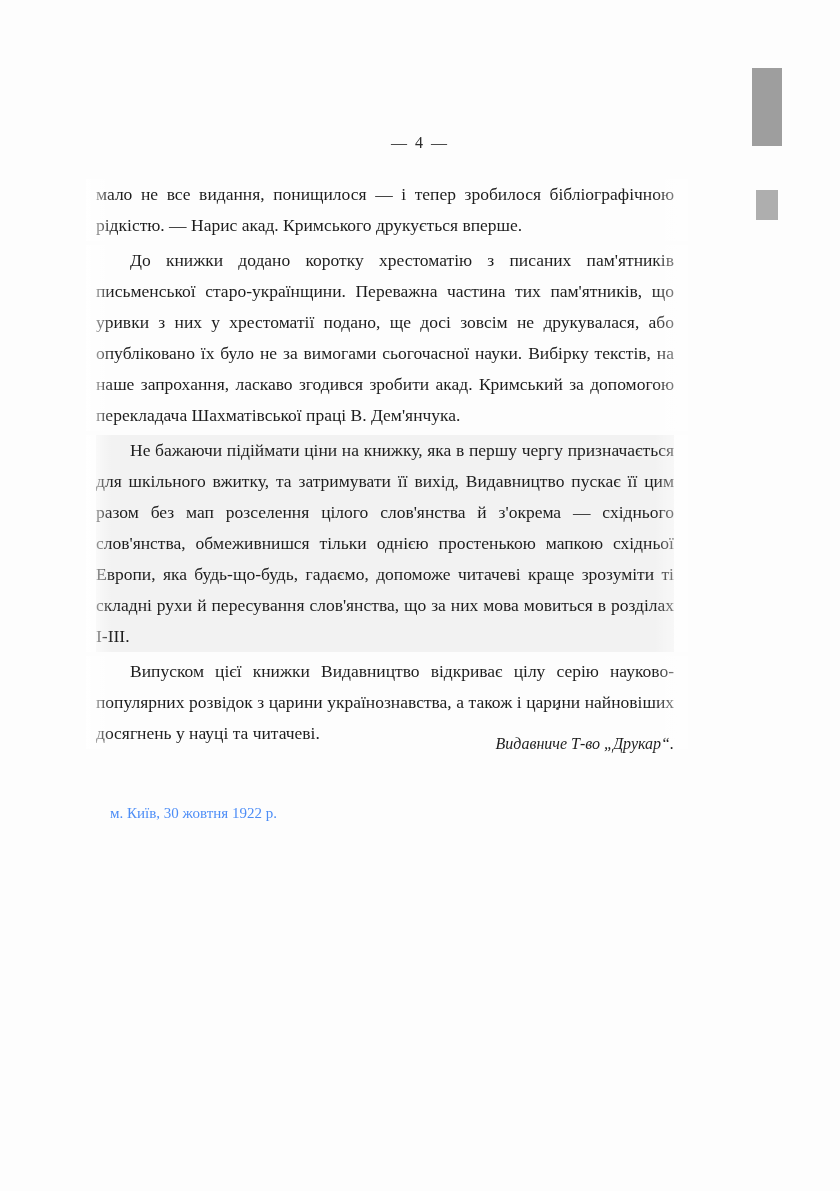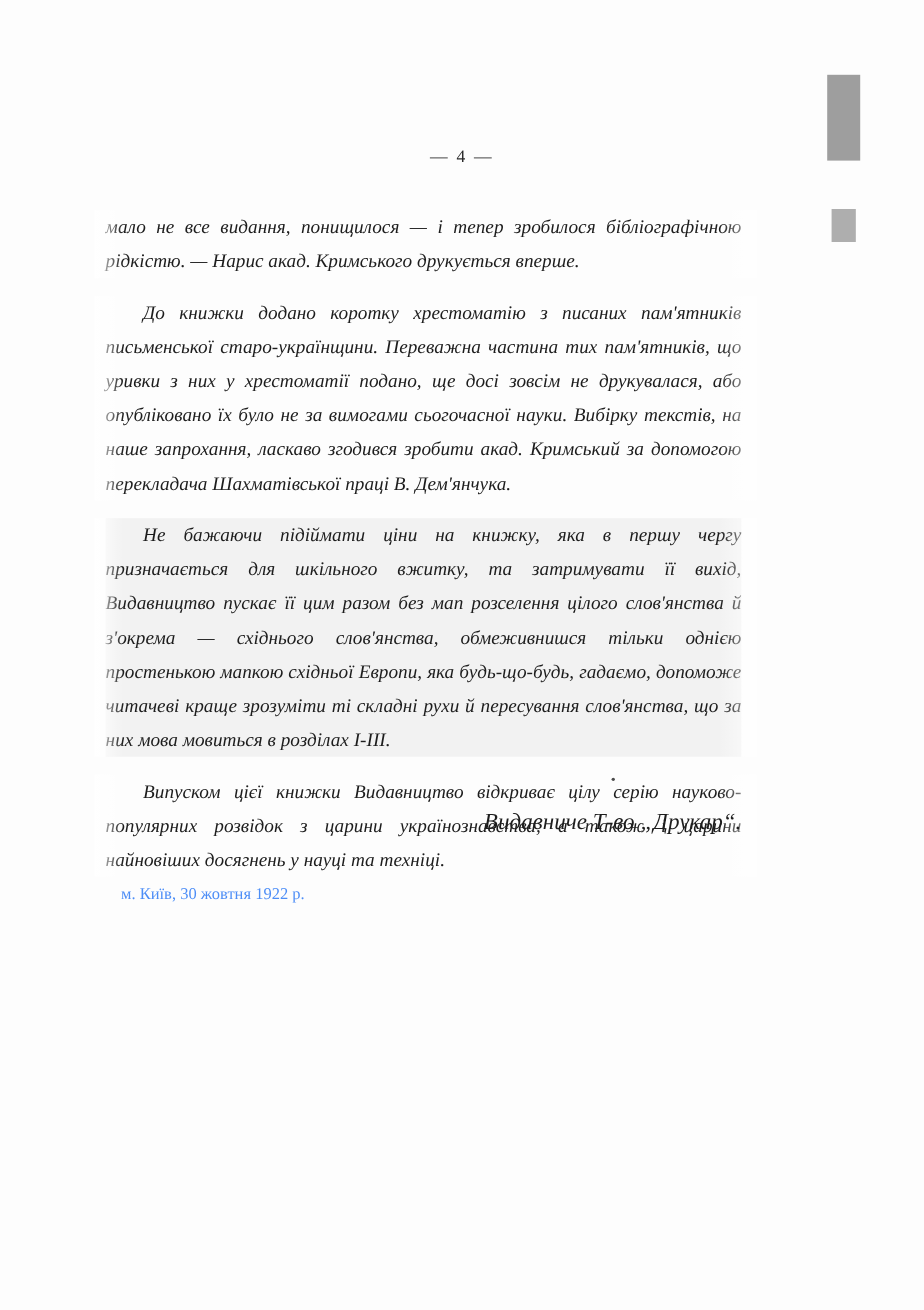--- a/index.html
+++ b/index.html
@@ -58,22 +58,21 @@
     left: 96px;
     top: 175px;
     width: 578px;
     font-size: 17.5px;
     line-height: 31px;
     text-align: justify;
     color: #1d1d1d;
   }
 
   .body-text p {
-    margin: 16px 0 2px 0;
-    font-style: italic;
+    margin: 4px 0 2px 0;
   }
   .body-text p.indent {
     text-indent: 34px;
   }
 
   
   .smudge-left {
     position: relative;
   }
   .smudge-left::before {
@@ -101,21 +100,21 @@
     background: rgba(0,0,0,0.045);
   }
 
   .signature {
     position: absolute;
     left: 96px;
     top: 735px;
     width: 578px;
     text-align: right;
     font-style: italic;
-    font-size: 21px;
+    font-size: 16px;
     color: #1d1d1d;
     padding-right: 18px;
   }
 
   .dateline {
     position: absolute;
     left: 110px;
     top: 805px;
     font-size: 15px;
     color: #3b82f6;
@@ -139,21 +138,21 @@
 
   <div class="edge-mark-top"></div>
   <div class="edge-mark-bottom"></div>
 
   <div class="page-number">—  4  —</div>
 
   <div class="body-text">
     <p class="smudge-left smudge-right">мало не все видання, понищилося — і тепер зробилося бібліографічною рідкістю. — Нарис акад. Кримського друкується вперше.</p>
     <p class="indent smudge-left smudge-right">До книжки додано коротку хрестоматію з писаних пам'ятників письменської старо-українщини. Переважна частина тих пам'ятників, що уривки з них у хрестоматії подано, ще досі зовсім не друкувалася, або опубліковано їх було не за вимогами сьогочасної науки. Вибірку текстів, на наше запрохання, ласкаво згодився зробити акад. Кримський за допомогою перекладача Шахматівської праці В. Дем'янчука.</p>
     <p class="indent smudge-left smudge-right gray-wash">Не бажаючи підіймати ціни на книжку, яка в першу чергу призначається для шкільного вжитку, та затримувати її вихід, Видавництво пускає її цим разом без мап розселення цілого слов'янства й з'окрема — східнього слов'янства, обмеживнишся тільки однією простенькою мапкою східньої Европи, яка будь-що-будь, гадаємо, допоможе читачеві краще зрозуміти ті складні рухи й пересування слов'янства, що за них мова мовиться в розділах I-III.</p>
-    <p class="indent smudge-left smudge-right">Випуском цієї книжки Видавництво відкриває цілу серію науково-популярних розвідок з царини українознавства, а також і царини найновіших досягнень у науці та техніці.</p>
+    <p class="indent smudge-left smudge-right">Випуском цієї книжки Видавництво відкриває цілу серію науково-популярних розвідок з царини українознавства, а також і царини найновіших досягнень у науці та читачеві.</p>
   </div>
 
   <div class="stray-dot"></div>
 
   <div class="signature">Видавниче Т-во „Друкар“.</div>
 
   <div class="dateline">м. Київ, 30 жовтня 1922 р.</div>
 
 </div>
 

